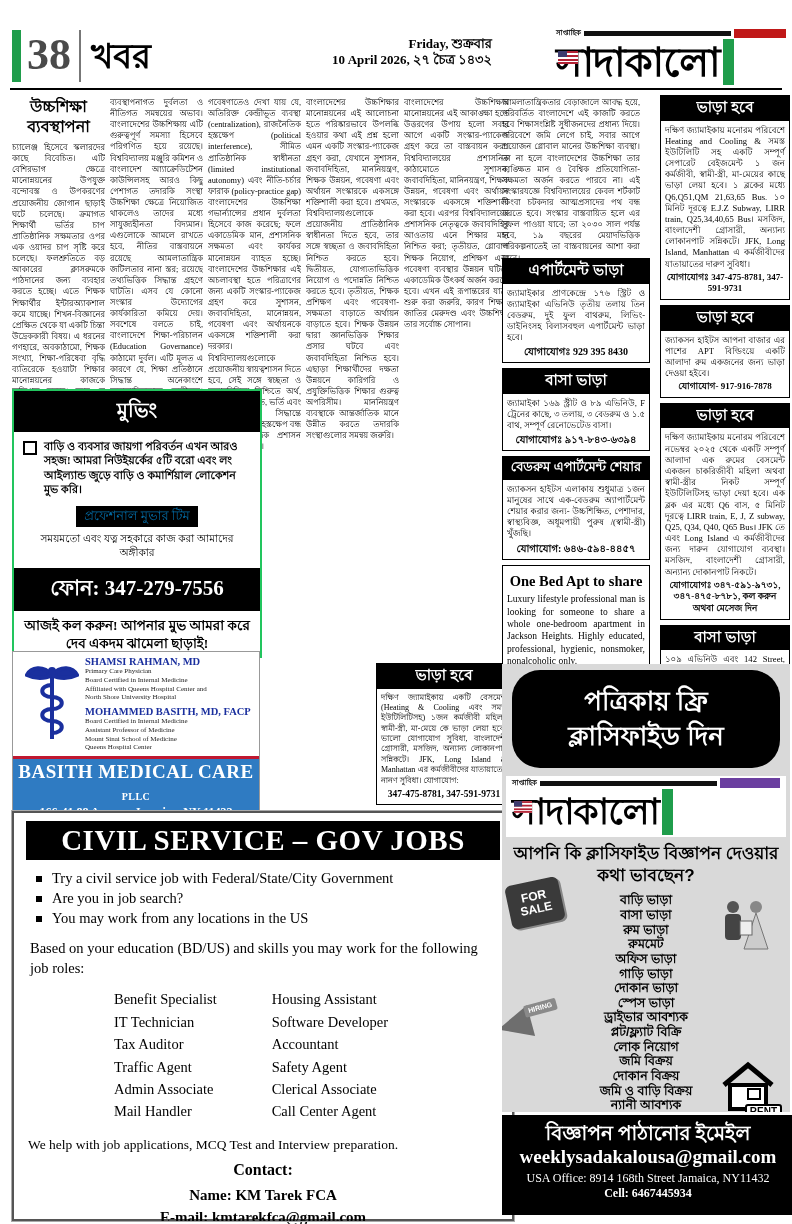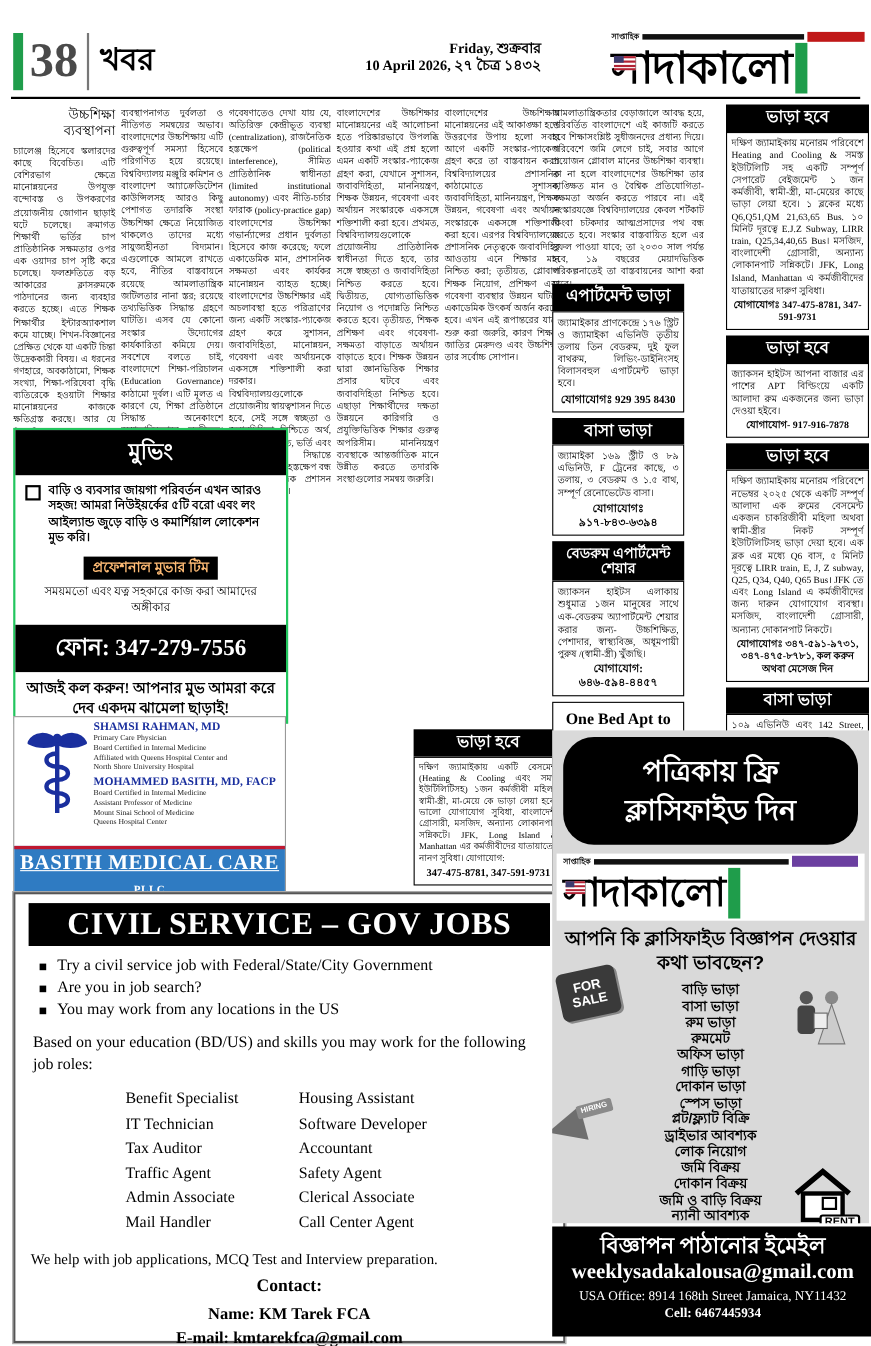--- a/index.html
+++ b/index.html
@@ -3,61 +3,61 @@
 <meta charset="utf-8">
 <style>
   html,body{margin:0;padding:0;background:#fff;}
   body{width:792px;height:1224px;position:relative;font-family:"Liberation Serif",serif;color:#000;overflow:hidden;}
   .abs{position:absolute;}
   
   .hdr-rule{left:10px;top:88px;width:772px;border-top:2px solid #000;height:0;}
   .pageno-wrap{left:12px;top:30px;display:flex;align-items:stretch;height:52px;}
   .green-bar{width:9px;background:#1f9d4b;}
   .pageno{font-size:44px;font-weight:bold;color:#4a4a4a;line-height:50px;padding:0 8px 0 6px;border-right:2px solid #777;}
-  .section-name{font-size:28px;font-weight:bold;line-height:52px;padding-left:10px;font-family:Liberation Serif, serif;}
+  .section-name{font-size:34px;font-weight:bold;line-height:52px;padding-left:10px;font-family:Liberation Sans, sans-serif;}
   .dateline{right:300px;top:36px;text-align:right;font-weight:bold;font-size:13px;line-height:1.25;}
   .masthead{right:6px;top:28px;width:230px;}
   .mast-top{display:flex;align-items:center;gap:3px;height:10px;margin-bottom:1px;}
   .mast-weekly{font-size:7px;font-weight:bold;white-space:nowrap;}
   .mast-bar{flex:1;height:5px;background:#111;}
   .badge-red{width:52px;height:9px;background:#c01818;}
   .badge-purple{width:60px;height:10px;background:#6b3fa0;}
   .mast-main{display:flex;align-items:stretch;}
   .mast-title{font-size:40px;font-weight:bold;line-height:46px;letter-spacing:-1px;white-space:nowrap;font-family:"Liberation Sans",sans-serif;position:relative;}
   .mast-green{width:11px;background:#1f9d4b;margin-left:3px;}
   .flag{position:absolute;left:2px;top:12px;}
   
   .news-col{font-size:8.3px;line-height:1.34;text-align:justify;overflow:hidden;}
-  .headline{font-size:12px;font-weight:normal;text-align:right;line-height:1.25;margin-bottom:5px;font-family:"Liberation Sans",sans-serif;}
+  .headline{font-size:16px;font-weight:bold;text-align:center;line-height:1.25;margin-bottom:5px;font-family:"Liberation Sans",sans-serif;}
   
   .cl-head{background:#000;color:#fff;text-align:center;font-weight:bold;font-size:15px;line-height:1.1;padding:4px 2px;font-family:"Liberation Sans",sans-serif;}
   .cl-box{border:1px solid #000;padding:4px 4px;font-size:8.6px;line-height:1.3;text-align:justify;background:#fff;}
   .cl-phone{font-weight:bold;text-align:center;font-size:10px;margin-top:2px;}
   .stack > *{margin-bottom:5px;}
   .en-head{font-size:14.5px;font-weight:bold;text-align:center;margin-bottom:3px;}
   
   .moving{border:2px solid #22c55e;padding:0;background:#fff;}
   .mv-head{background:#000;color:#fff;text-align:center;font-size:20px;font-weight:bold;padding:4px 0;}
   .mv-body{padding:7px 9px 5px 9px;font-size:11px;line-height:1.3;}
   .mv-item{display:flex;gap:7px;margin-bottom:10px;font-weight:bold;}
   .mv-item:before{content:"";flex:0 0 10px;height:10px;border:2px solid #000;margin-top:2px;}
-  .mv-team{background:#000;color:#fdba74;display:inline-block;padding:2px 8px;font-size:13px;font-weight:bold;}
+  .mv-team{background:#000;color:#0369a1;display:inline-block;padding:2px 8px;font-size:13px;font-weight:normal;}
   .mv-center{text-align:center;}
   .mv-pledge{font-size:10.5px;margin:5px 0 4px 0;text-align:center;}
   .mv-phone{background:#000;color:#fff;text-align:center;font-size:21px;font-weight:bold;padding:4px 0;}
   .mv-cta{font-size:13.5px;font-weight:bold;text-align:center;padding:6px 4px 4px 4px;line-height:1.3;}
   
   .medical{border:1px solid #999;background:#fff;}
-  .med-top{display:flex;padding:4px 6px 17px 6px;}
+  .med-top{display:flex;padding:4px 6px 4px 6px;}
   .med-icon{flex:0 0 66px;display:flex;align-items:center;justify-content:center;}
   .med-docs{flex:1;}
   .doc-name{color:#1a2f9e;font-weight:bold;font-size:10.5px;}
   .doc-line{font-size:7px;color:#222;line-height:1.25;}
   .med-band{border-top:3px solid #c01830;background:#2f7bc2;color:#fff;text-align:center;padding:2px 0 3px 0;}
-  .med-name{font-size:19px;font-weight:bold;letter-spacing:.5px;text-decoration:underline;}
+  .med-name{font-size:19px;font-weight:bold;letter-spacing:.5px;}
   .med-name span.pllc{font-size:10px;}
   .med-addr{font-size:12px;font-weight:bold;}
   
   .civil{border:2px solid #555;outline:1px solid #aaa;background:#fff;padding:8px 12px;}
   .cs-head{background:#000;color:#fff;text-align:center;font-size:29px;font-weight:bold;padding:3px 0;margin-bottom:10px;letter-spacing:.5px;}
   .cs-bullet{font-size:14.5px;margin:3px 0 3px 26px;position:relative;}
   .cs-bullet:before{content:"";position:absolute;left:-16px;top:6px;width:6px;height:6px;background:#000;}
   .cs-intro{font-size:14.5px;margin:12px 4px 10px 4px;line-height:1.35;}
   .cs-roles{display:flex;margin-left:88px;gap:55px;font-size:14.5px;line-height:1.55;}
   .cs-help{font-size:13.5px;margin:14px 2px 8px 2px;}
@@ -135,21 +135,21 @@
 </div>
 
 <div class="abs" style="left:376px;top:663px;width:136px;background:#fff;">
   <div class="cl-head">ভাড়া হবে</div>
   <div class="cl-box" style="font-size:8px;">
     <span>দক্ষিণ জ্যামাইকায় একটি বেসমেন্ট (Heating &amp; Cooling এবং সমস্ত ইউটিলিটিসহ) ১জন কর্মজীবী মহিলা, স্বামী-স্ত্রী, মা-মেয়ে কে ভাড়া লেয়া হবে। ভালো যোগাযোগ সুবিধা, বাংলাদেশী গ্রোসারী, মসজিদ, অন্যান্য লোকানপাট সন্নিকটে। JFK, Long Island &amp; Manhattan এর কর্মজীবীদের যাতায়াতের নানণ সুবিধা। যোগাযোগ:</span>
     <div class="cl-phone" style="font-size:9.5px;">347-475-8781, 347-591-9731</div>
   </div>
 </div>
 
-<div class="abs stack" style="left:502px;top:258px;width:120px;">
+<div class="abs stack" style="left:502px;top:258px;width:148px;">
   <div>
     <div class="cl-head">এপার্টমেন্ট ভাড়া</div>
     <div class="cl-box"><span>জ্যামাইকার প্রাণকেন্দ্রে ১৭৬ স্ট্রিট ও জ্যামাইকা এভিনিউ তৃতীয় তলায় তিন বেডরুম, দুই ফুল বাথরুম, লিভিং-ডাইনিংসহ বিলাসবহুল এপার্টমেন্ট ভাড়া হবে।</span>
       <div class="cl-phone">যোগাযোগঃ 929 395 8430</div></div>
   </div>
   <div>
     <div class="cl-head">বাসা ভাড়া</div>
     <div class="cl-box"><span>জ্যামাইকা ১৬৯ স্ট্রীট ও ৮৯ এভিনিউ, F ট্রেনের কাছে, ৩ তলায়, ৩ বেডরুম ও ১.৫ বাথ, সম্পূর্ণ রেনোভেটেড বাসা।</span>
       <div class="cl-phone">যোগাযোগঃ ৯১৭-৮৪৩-৬৩৯৪</div></div>
   </div>
@@ -319,22 +319,22 @@
       <span class="rent-tag">RENT</span>
     </div>
   <div>বাড়ি ভাড়া</div>
       <div>বাসা ভাড়া</div>
       <div>রুম ভাড়া</div>
       <div>রুমমেট</div>
       <div>অফিস ভাড়া</div>
       <div>গাড়ি ভাড়া</div>
       <div>দোকান ভাড়া</div>
       <div>স্পেস ভাড়া</div>
+      <div>ড্রাইভার আবশ্যক</div>
       <div>প্লট/ফ্ল্যাট বিক্রি</div>
-      <div>ড্রাইভার আবশ্যক</div>
       <div>লোক নিয়োগ</div>
       <div>জমি বিক্রয়</div>
       <div>দোকান বিক্রয়</div>
       <div>জমি ও বাড়ি বিক্রয়</div>
       <div>ন্যানী আবশ্যক</div>
     </div>
 </div>
 
 <div class="abs emailbox" style="left:502px;top:1115px;width:288px;height:88px;">
   <div class="eb-l1">বিজ্ঞাপন পাঠানোর ইমেইল</div>

